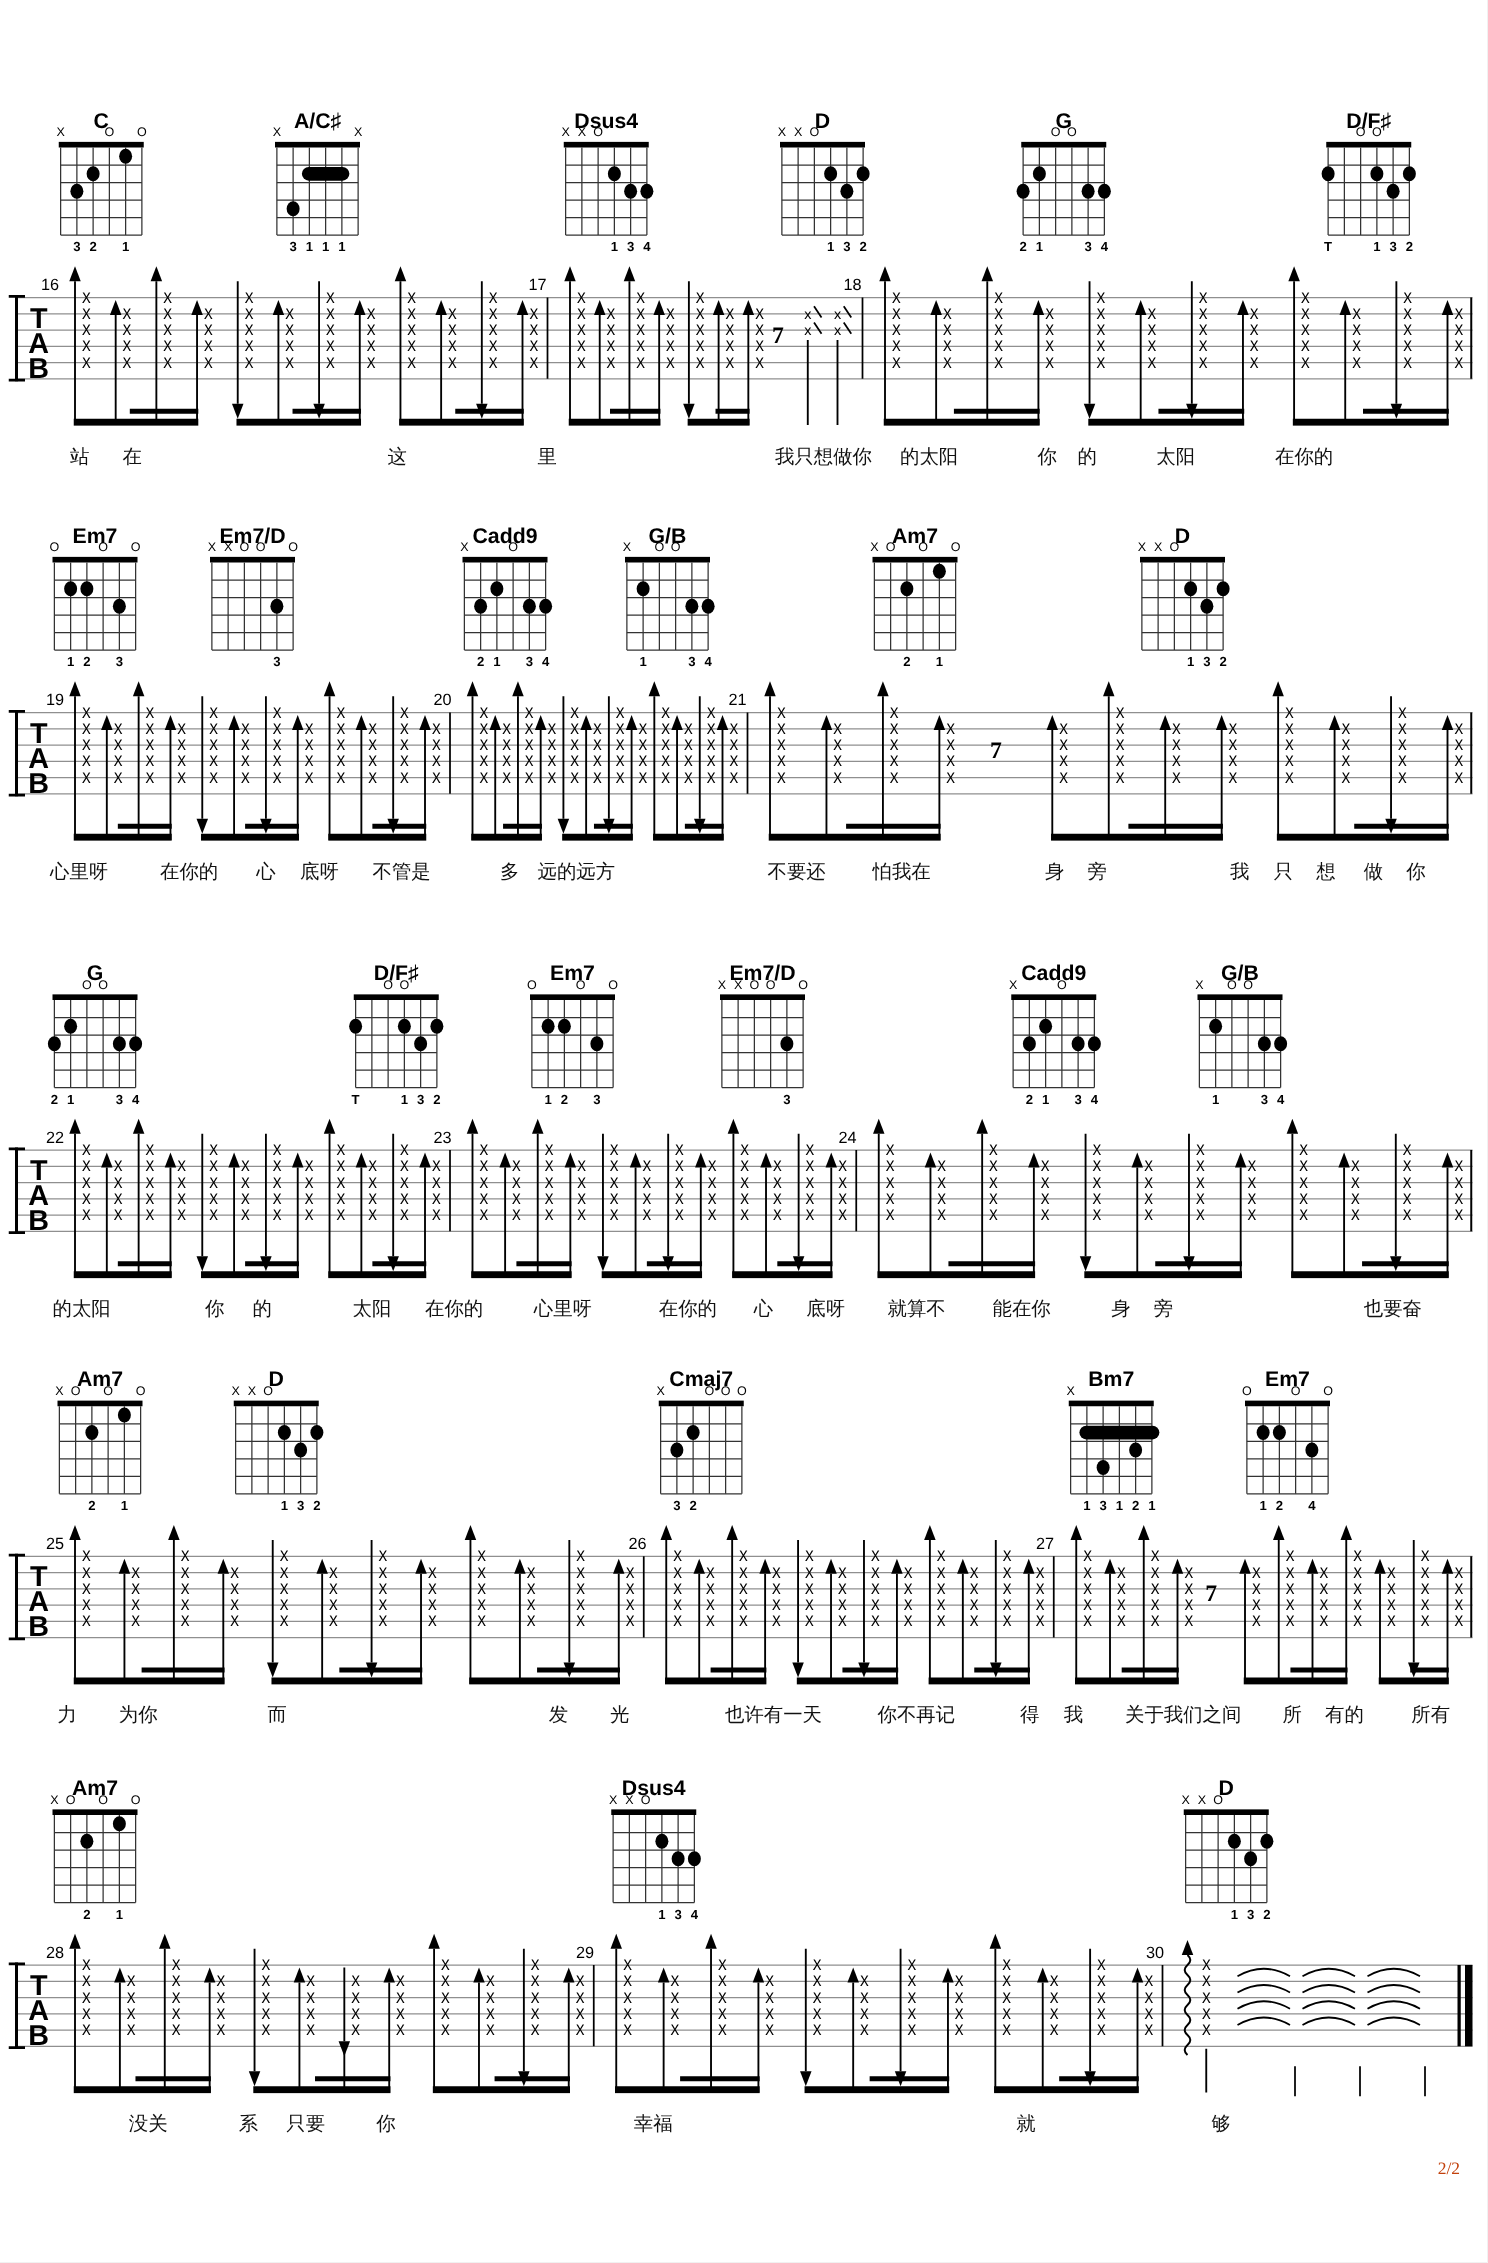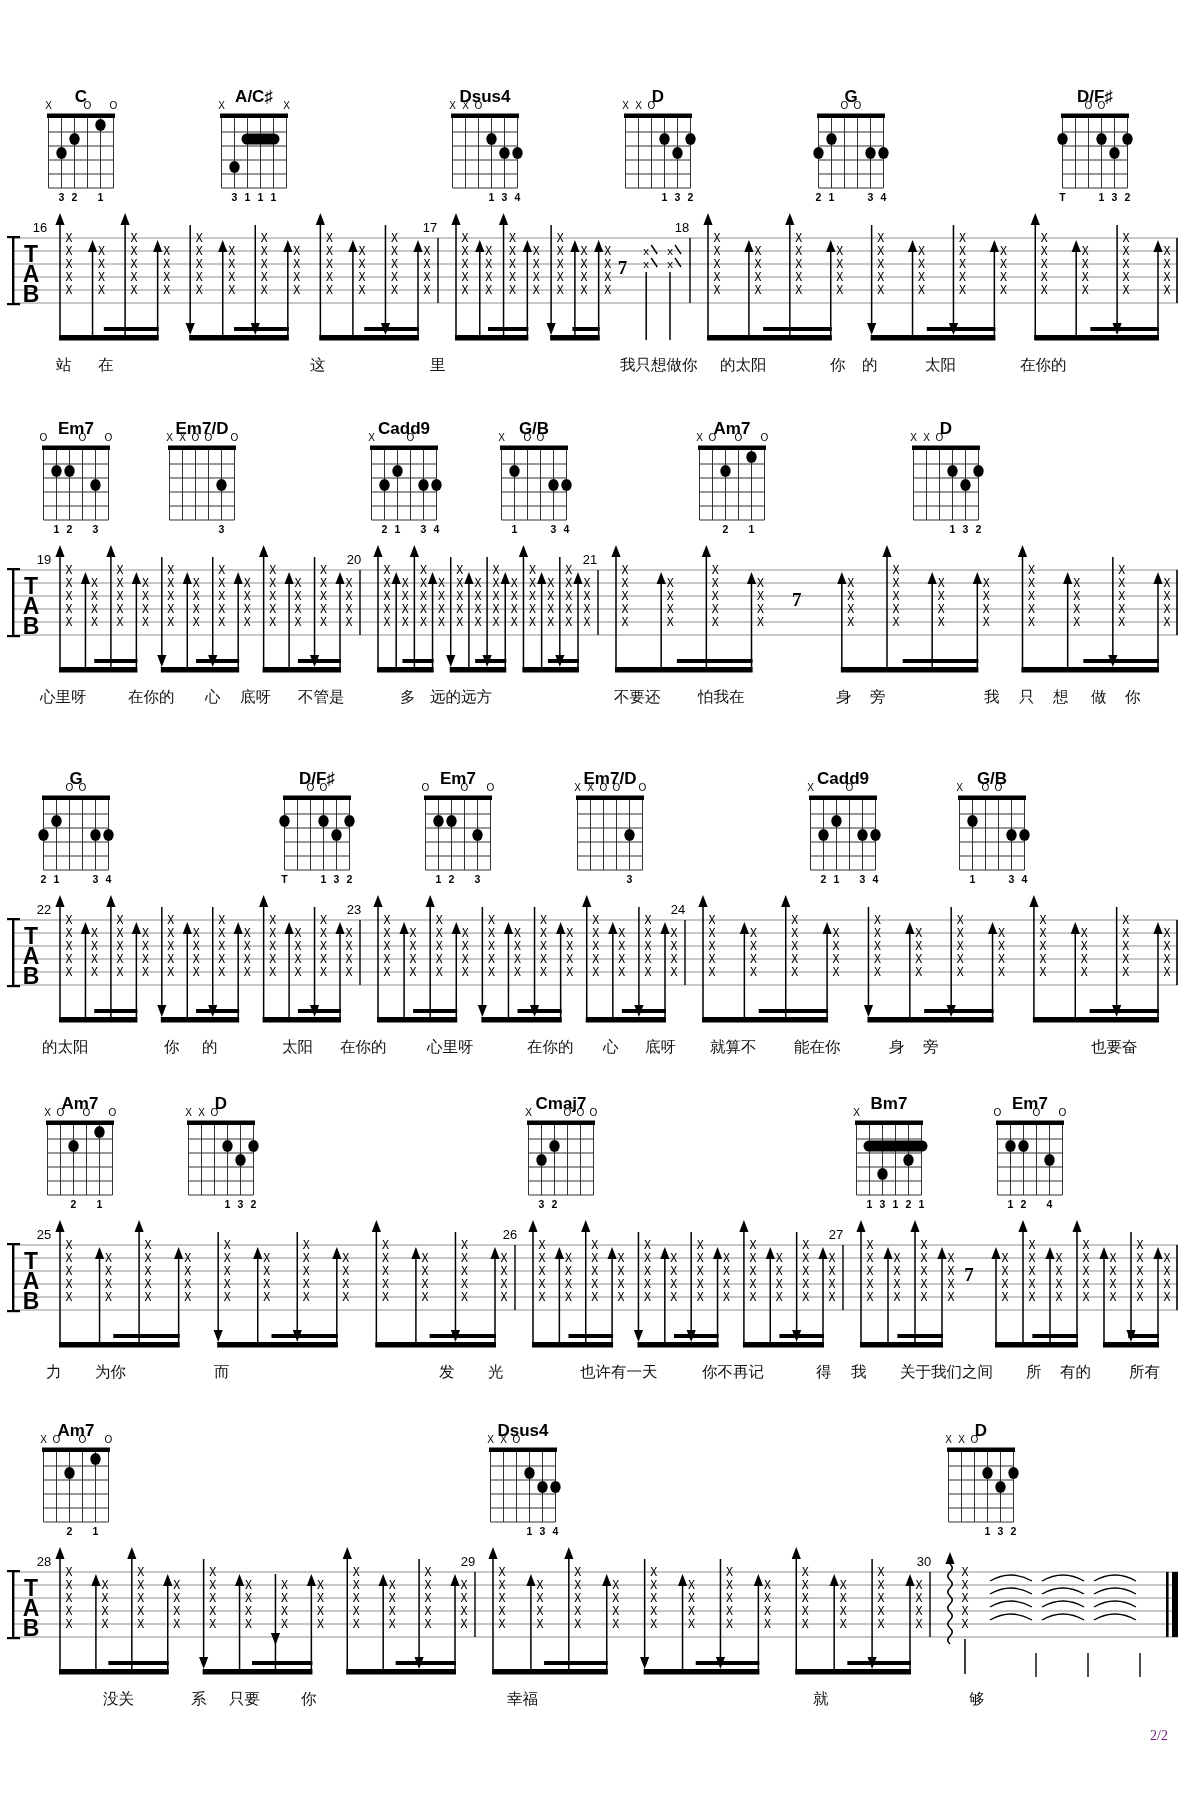--- a/index.html
+++ b/index.html
@@ -1,19 +1,19 @@
 <!DOCTYPE html>
 <html><head>
 <meta charset="utf-8">
 <style>
   html,body{margin:0;padding:0;background:#e8e8e8;}
   .page{position:relative;width:1190px;height:1810px;background:#fff;margin:0 auto;
         font-family:"Liberation Sans",sans-serif;overflow:hidden;}
   svg{position:absolute;left:0;top:0;}
-  .pagenum{position:absolute;right:22px;top:1728px;font-size:14px;color:#701a75;
+  .pagenum{position:absolute;right:22px;top:1728px;font-size:14px;color:#c2410c;
            font-family:"Liberation Serif",serif;}
 </style>
 </head>
 <body>
 
 <div class="page">
   <svg id="score" width="1190" height="1810">
       <g>
         <g>
           <line x1="12" y1="238" x2="1178" y2="238" stroke="#8f8f8f" stroke-width="1"></line>

